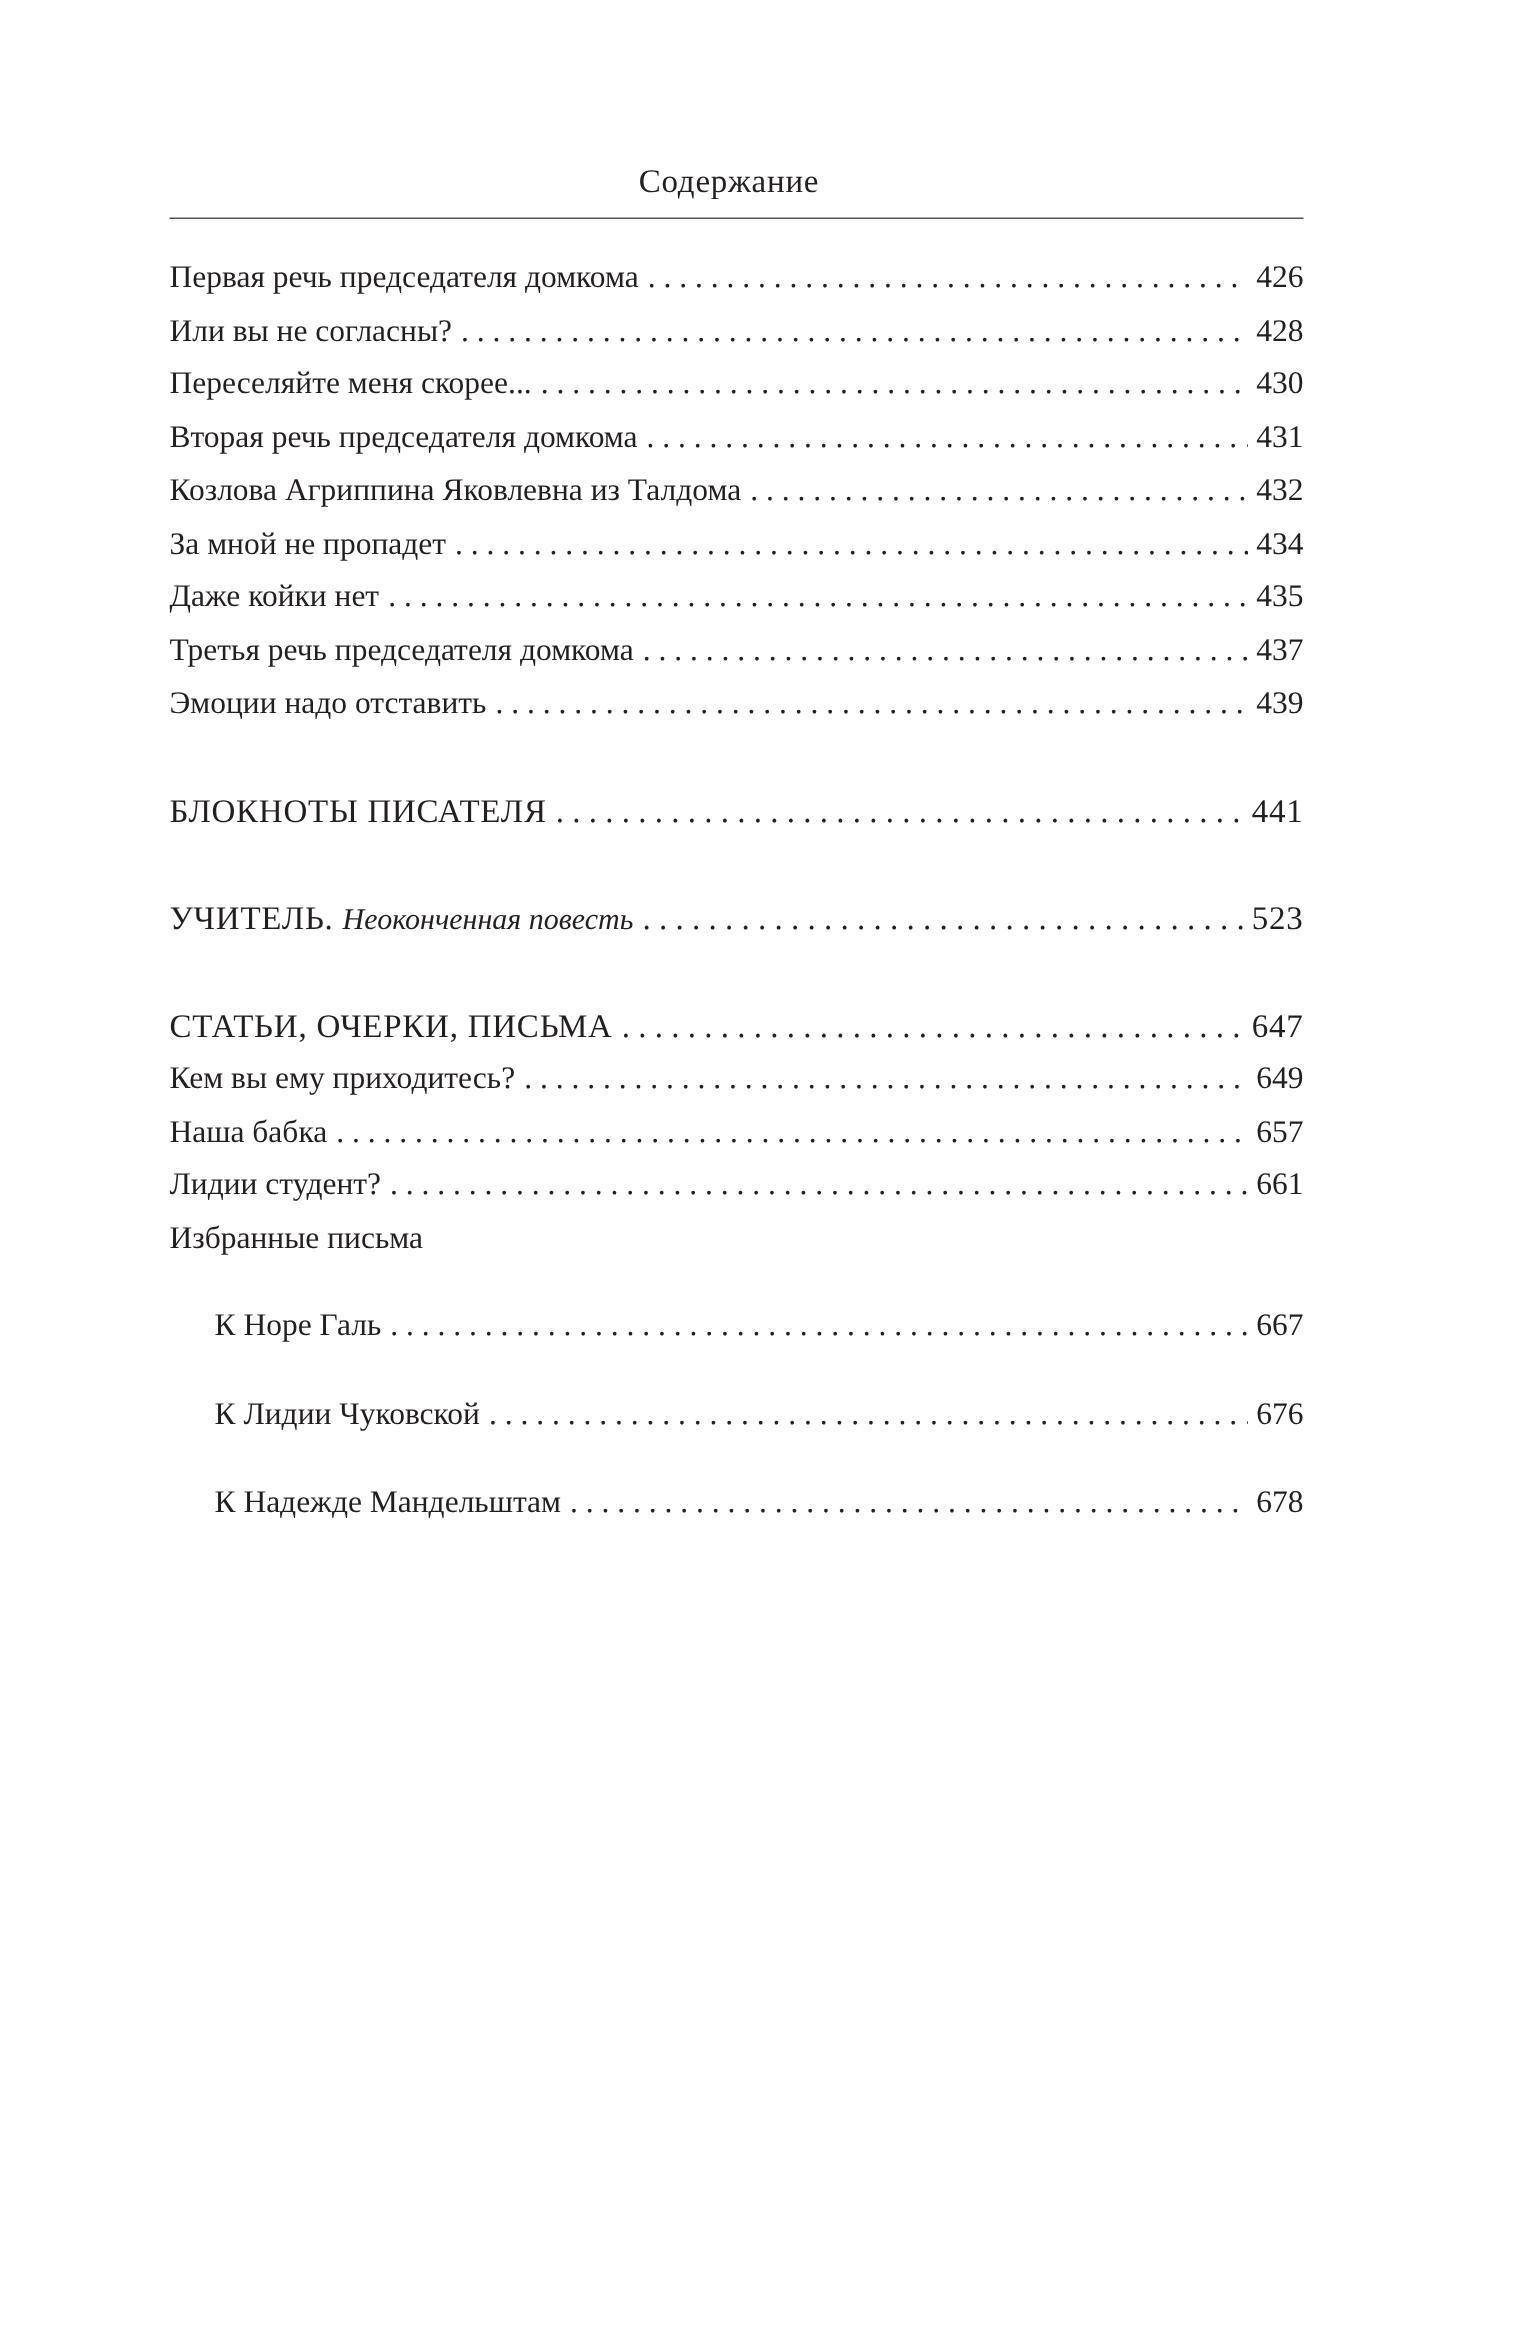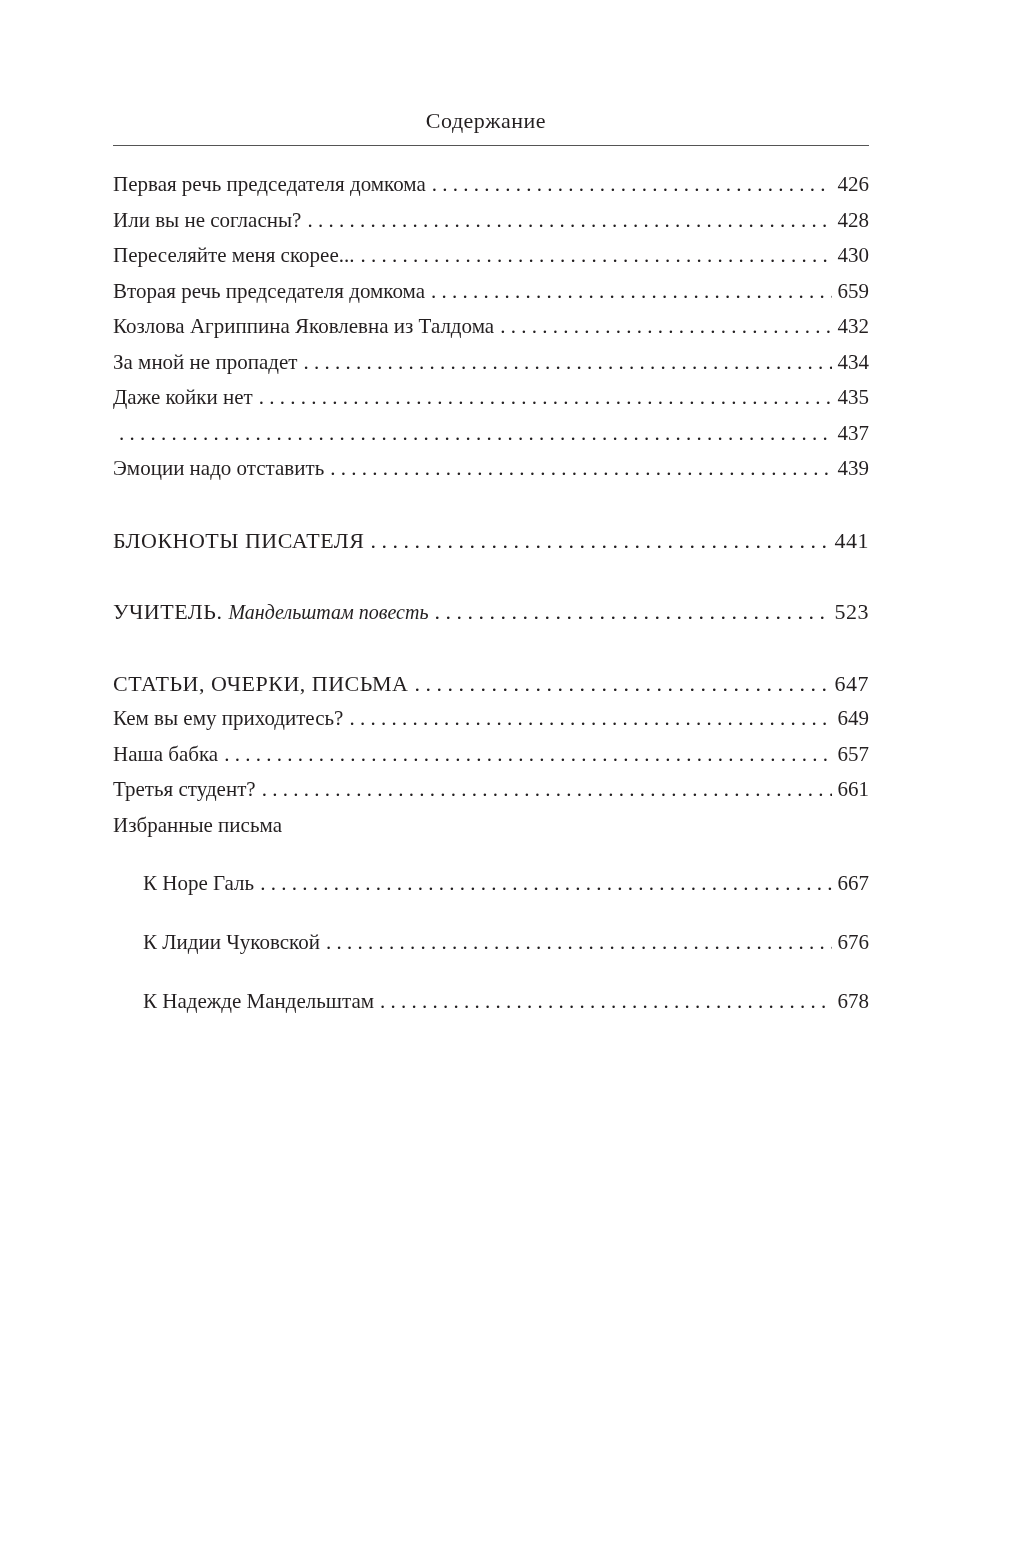--- a/index.html
+++ b/index.html
@@ -38,76 +38,77 @@
       <span class="page">428</span>
     </div>
   <div class="row">
       <span class="title">Переселяйте меня скорее...</span>
       <span class="dots"></span>
       <span class="page">430</span>
     </div>
   <div class="row">
       <span class="title">Вторая речь председателя домкома</span>
       <span class="dots"></span>
-      <span class="page">659</span>
+      <span class="page">431</span>
     </div>
   <div class="row">
       <span class="title">Козлова Агриппина Яковлевна из Талдома</span>
       <span class="dots"></span>
       <span class="page">432</span>
     </div>
   <div class="row">
       <span class="title">За мной не пропадет</span>
       <span class="dots"></span>
       <span class="page">434</span>
     </div>
   <div class="row">
       <span class="title">Даже койки нет</span>
       <span class="dots"></span>
       <span class="page">435</span>
     </div>
   <div class="row">
+      <span class="title">Третья речь председателя домкома</span>
       <span class="dots"></span>
       <span class="page">437</span>
     </div>
   <div class="row">
       <span class="title">Эмоции надо отставить</span>
       <span class="dots"></span>
       <span class="page">439</span>
     </div>
 
   <div class="row caps gap">
       <span class="title">БЛОКНОТЫ ПИСАТЕЛЯ</span>
       <span class="dots"></span>
       <span class="page">441</span>
     </div>
 
   <div class="row caps gap">
-      <span class="title"><span>УЧИТЕЛЬ.</span> <i style="font-size:20px;letter-spacing:0">Мандельштам повесть</i></span>
+      <span class="title"><span>УЧИТЕЛЬ.</span> <i style="font-size:20px;letter-spacing:0">Неоконченная повесть</i></span>
       <span class="dots"></span>
       <span class="page">523</span>
     </div>
 
   <div class="row caps gap">
       <span class="title">СТАТЬИ, ОЧЕРКИ, ПИСЬМА</span>
       <span class="dots"></span>
       <span class="page">647</span>
     </div>
   <div class="row">
       <span class="title">Кем вы ему приходитесь?</span>
       <span class="dots"></span>
       <span class="page">649</span>
     </div>
   <div class="row">
       <span class="title">Наша бабка</span>
       <span class="dots"></span>
       <span class="page">657</span>
     </div>
   <div class="row">
-      <span class="title">Третья студент?</span>
+      <span class="title">Лидии студент?</span>
       <span class="dots"></span>
       <span class="page">661</span>
     </div>
   <div class="row" style="height:31px">
       <span class="title">Избранные письма</span>
     </div>
   <div class="row indent" style="height:32px">
       <span class="title">К Норе Галь</span>
       <span class="dots"></span>
       <span class="page">667</span>

